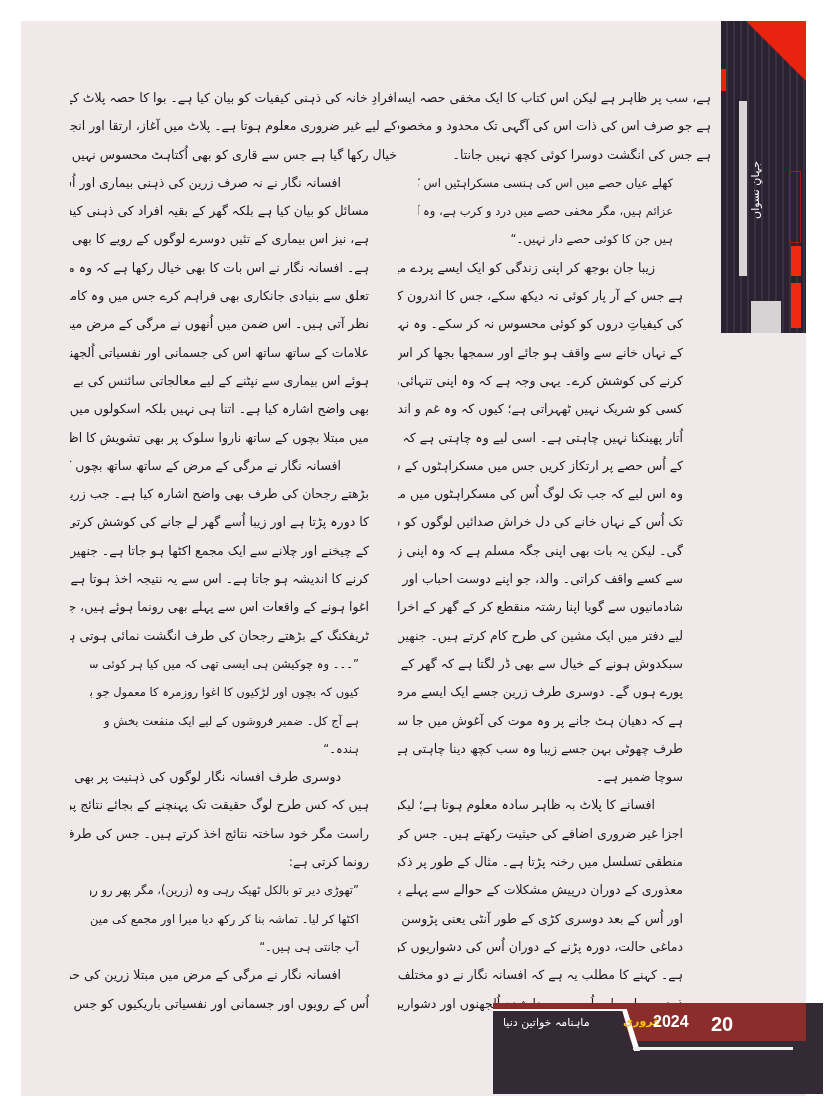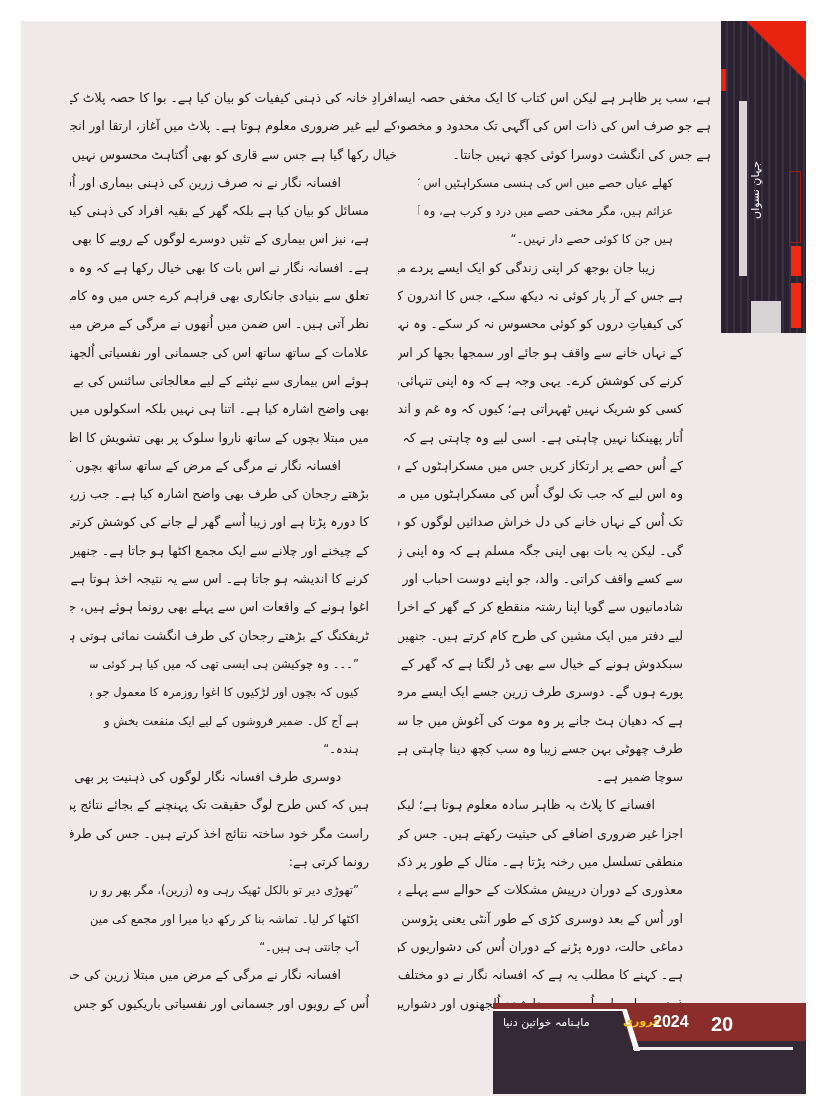--- a/index.html
+++ b/index.html
@@ -45,21 +45,21 @@
   .side-panel .red-left { position: absolute; left: 0; top: 48px; width: 5px; height: 22px; background: #e8230f; }
   .side-panel .silver { position: absolute; left: 30px; top: 280px; width: 30px; height: 32px; background: #d7d2d3; }
   .side-panel .title {
     position: absolute; left: 28px; top: 140px; color: #ffffff; font-size: 11px;
     writing-mode: vertical-rl; direction: rtl; font-family: "DejaVu Sans", sans-serif;
     transform: rotate(180deg);
   }
 
   
   .footer {
-    position: absolute; left: 493px; top: 1003px; width: 313px; height: 91px; background: #332a36;
+    position: absolute; left: 493px; top: 1003px; width: 313px; height: 91px; background: #332a36; padding-left: 17px;
   }
   .footer .red-band {
     position: absolute; left: 0; top: 0; width: 313px; height: 38px; background: #8b2d2b;
   }
   .footer .dark-tab {
     position: absolute; left: 0; top: 8px; width: 140px; height: 40px; background: #332a36;
     clip-path: polygon(0 0, 92% 0, 100% 100%, 0 100%);
   }
   .footer .white-edge {
     position: absolute; left: 0; top: 6px; width: 147px; height: 42px; background: #ffffff;

